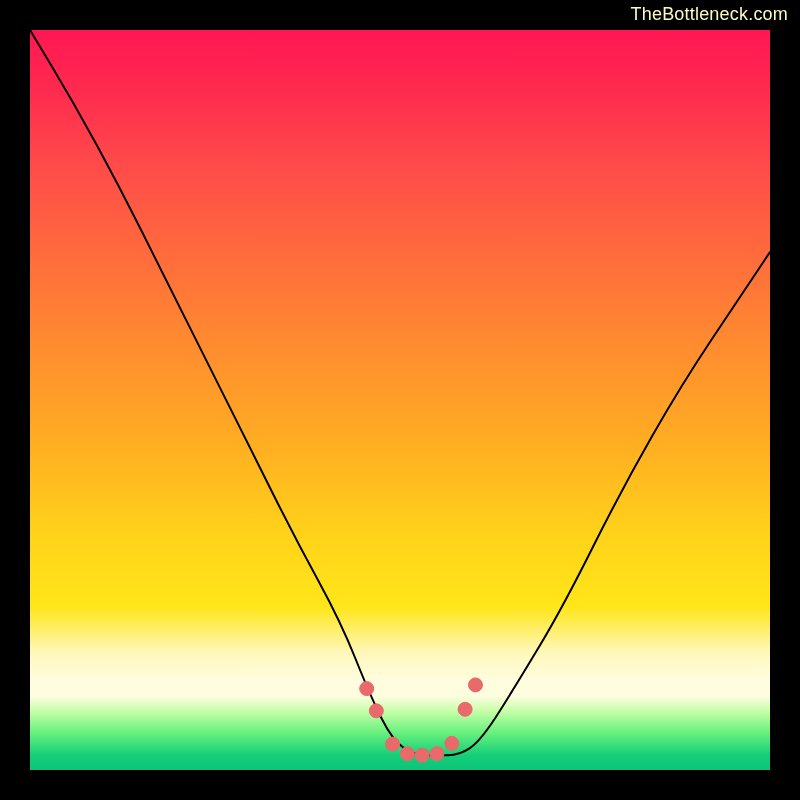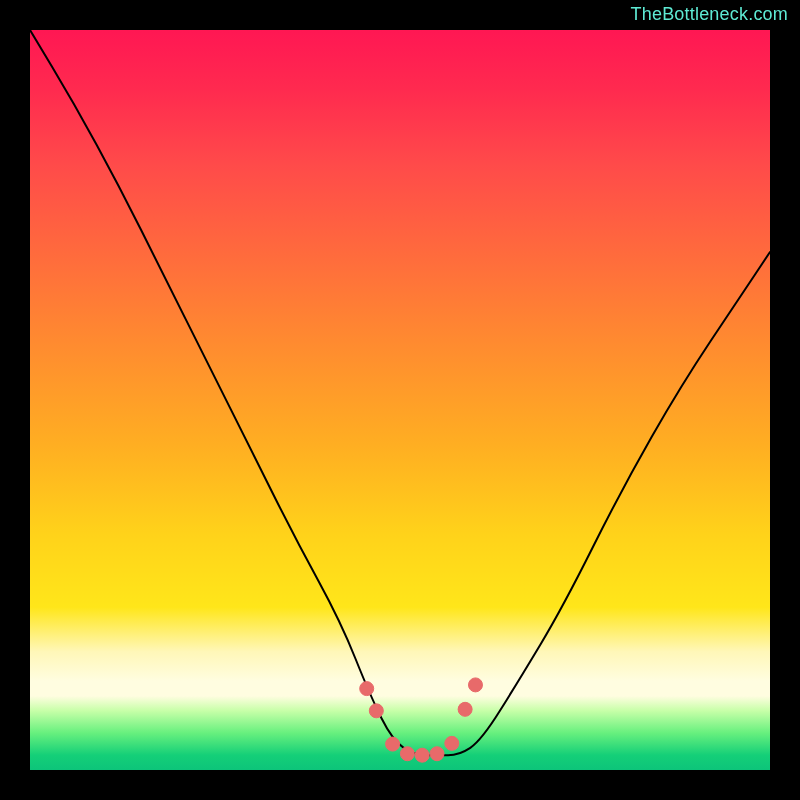--- a/index.html
+++ b/index.html
@@ -57,21 +57,21 @@
     stroke-linecap: round;
   }
   .markers circle {
     fill: #e86a6a;
     stroke: #e86a6a;
   }
   .watermark {
     position: absolute;
     top: 4px;
     right: 12px;
-    color: #5eead4;
+    color: #fef9c3;
     font-size: 18px;
     letter-spacing: 0.2px;
     user-select: none;
   }
 </style>
 </head>
 <body>
 
 <div class="frame">
   <div class="plot-area">

